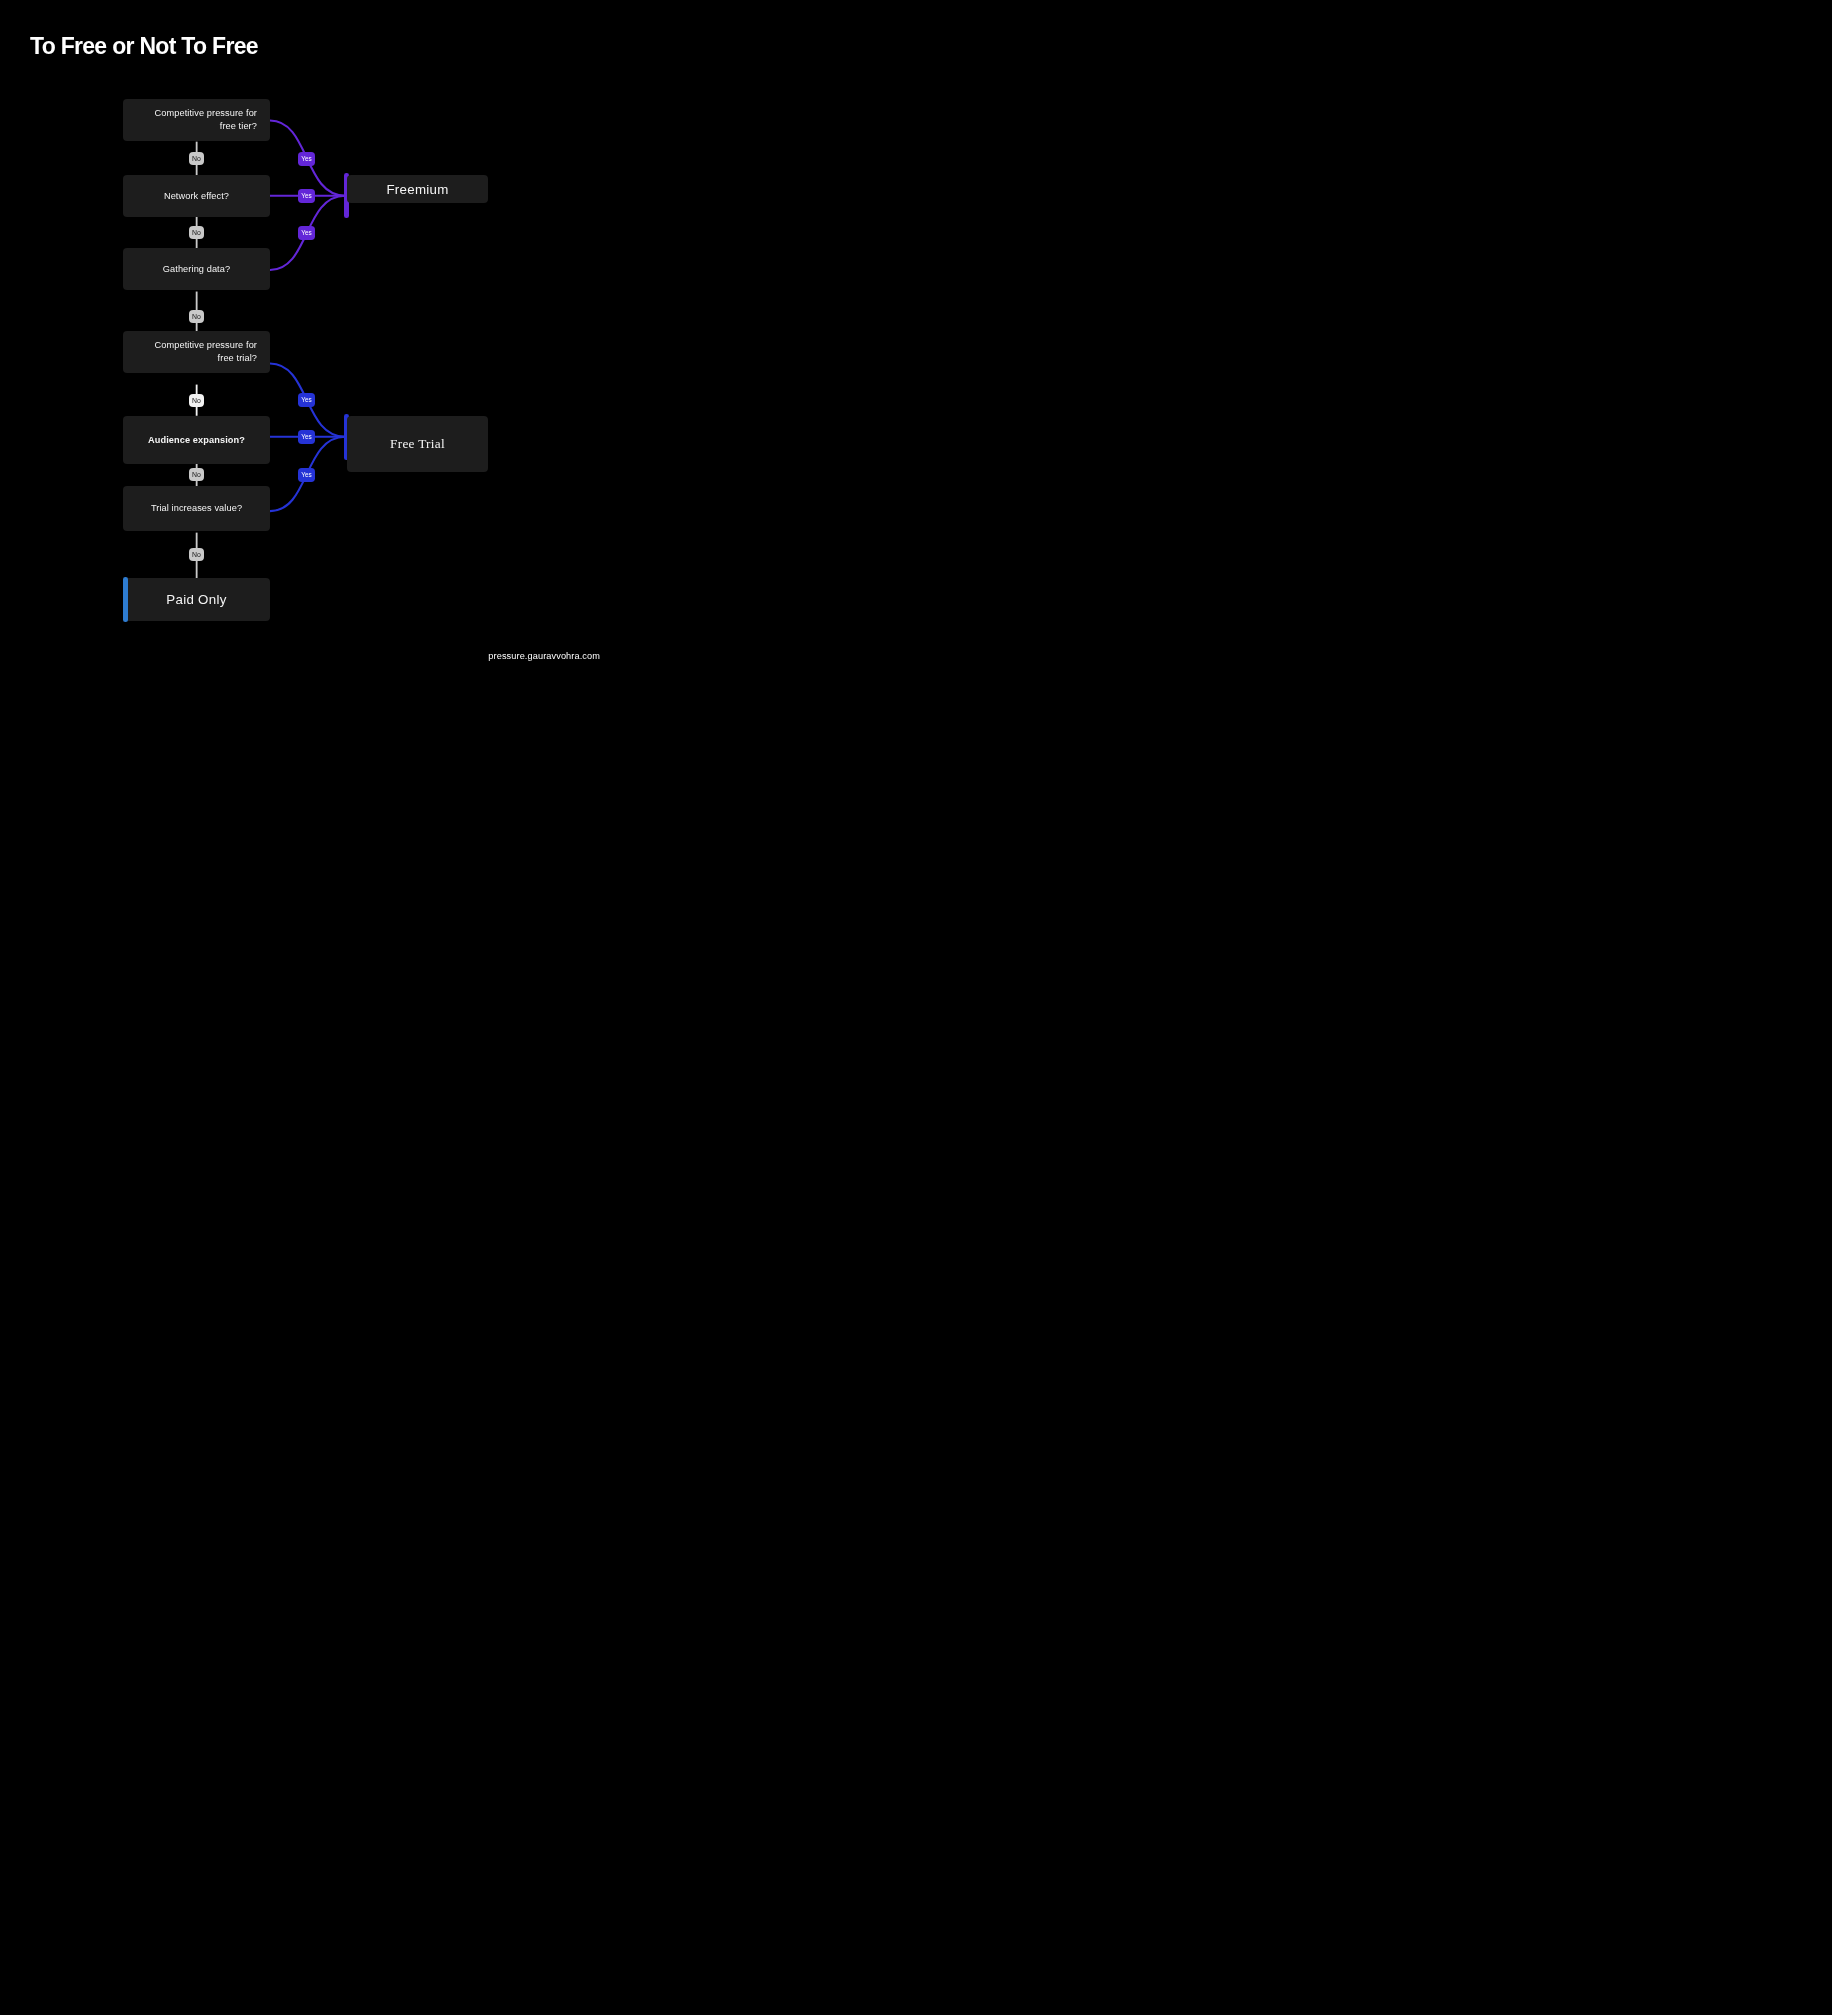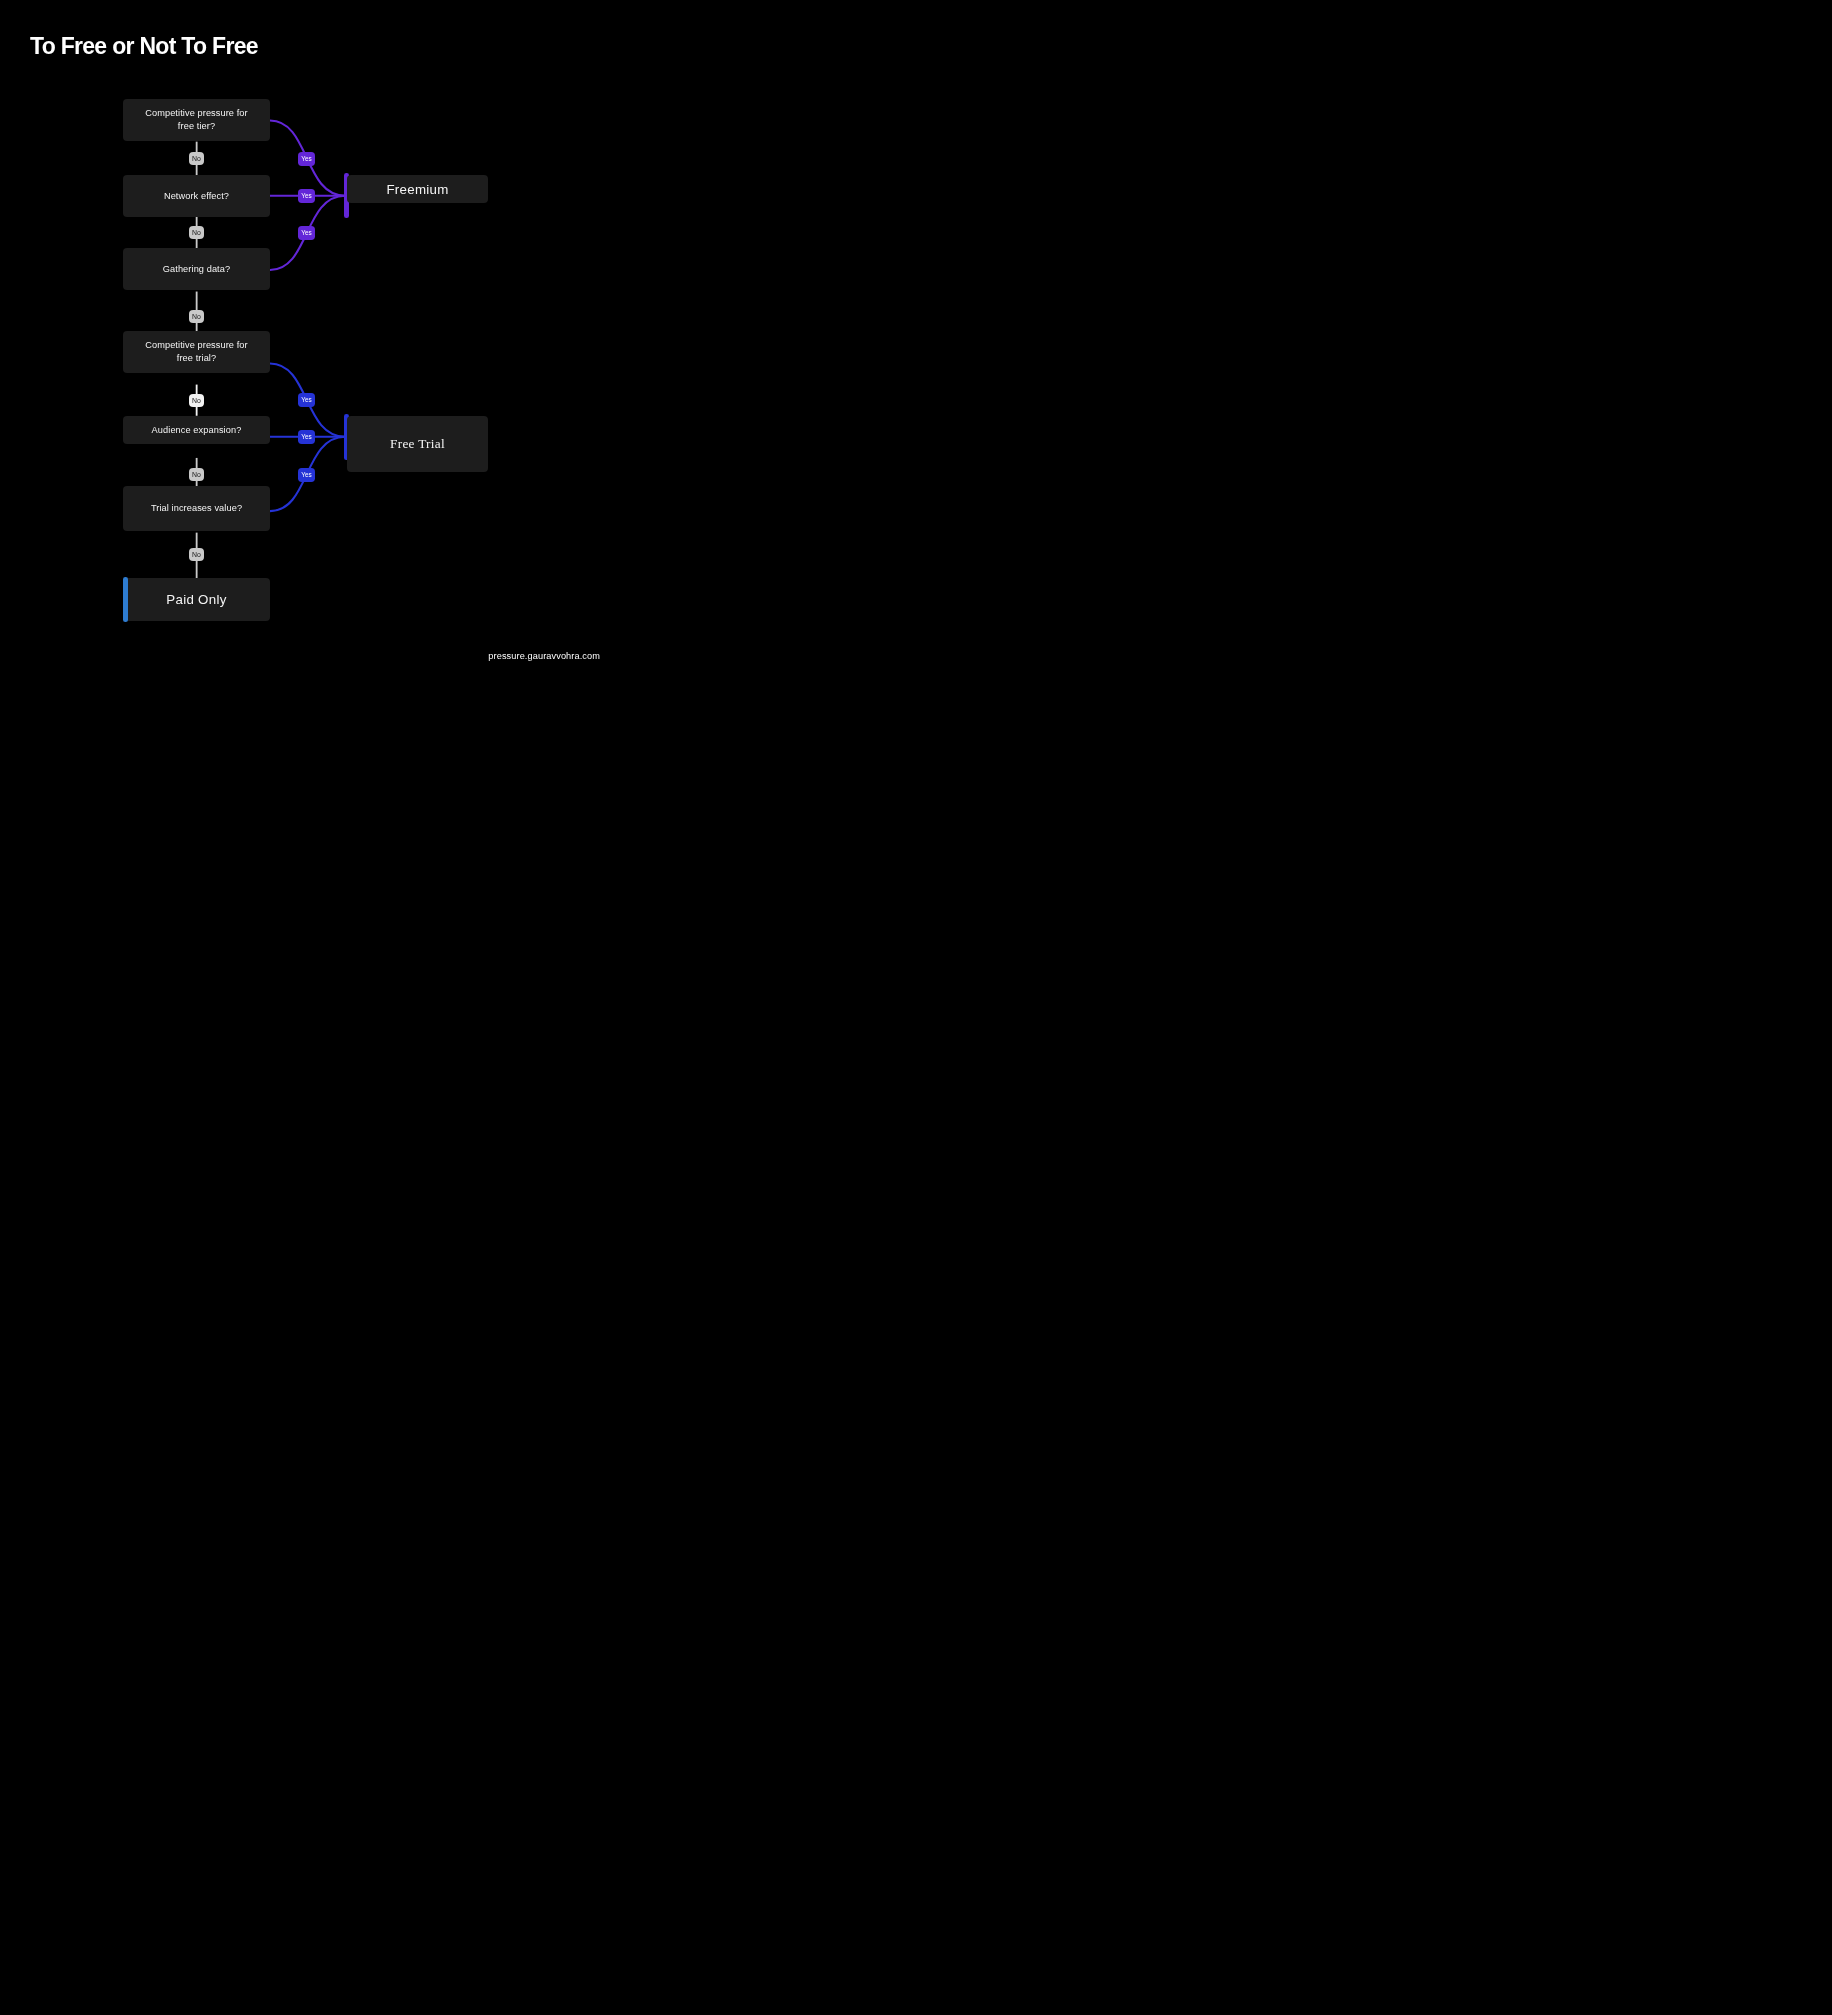--- a/index.html
+++ b/index.html
@@ -19,29 +19,29 @@
     color:#ffffff; white-space:nowrap;
   }
   #edges-svg{position:absolute; left:0; top:0; width:611px; height:672px;}
   .edge-gray{stroke:var(--no_badge); stroke-width:4; fill:none;}
   .edge-white{stroke:var(--no_badge_alt); stroke-width:4; fill:none;}
   .edge-purple{stroke:var(--purple); stroke-width:4.5; fill:none; stroke-linecap:round;}
   .edge-blue{stroke:var(--blue); stroke-width:4.5; fill:none; stroke-linecap:round;}
   .node{
     position:absolute; left:123px; width:147px; box-sizing:border-box;
     background:var(--node_fill); border-radius:4.1px;
-    display:flex; align-items:center; justify-content:center; text-align:center;
+    display:flex; align-items:center; justify-content:center; text-align:right;
     color:var(--node_text); font-size:9.2px; line-height:1.4; letter-spacing:0.1px;
     padding:0 13px;
   }
   #q1{top:99px; height:42px;}
   #q2{top:175px; height:42px;}
   #q3{top:248px; height:42px;}
   #q4{top:331px; height:42px;}
-  #q5{top:416px; height:28px;}
+  #q5{top:416px; height:48px;font-weight:bold;}
   #q6{top:486px; height:45px;}
   .outcome{
     position:absolute; left:347px; width:141px;
     background:var(--node_fill); border-radius:4.1px;
     display:flex; align-items:center; justify-content:center;
     color:var(--node_text); font-size:13.3px; font-weight:500; letter-spacing:0.3px;
   }
   #freemium{top:175px; height:28px;}
   #freetrial{top:416px; height:56px;font-family:Liberation Serif, serif;}
   .accent{position:absolute; width:5px; border-radius:2.3px;}

